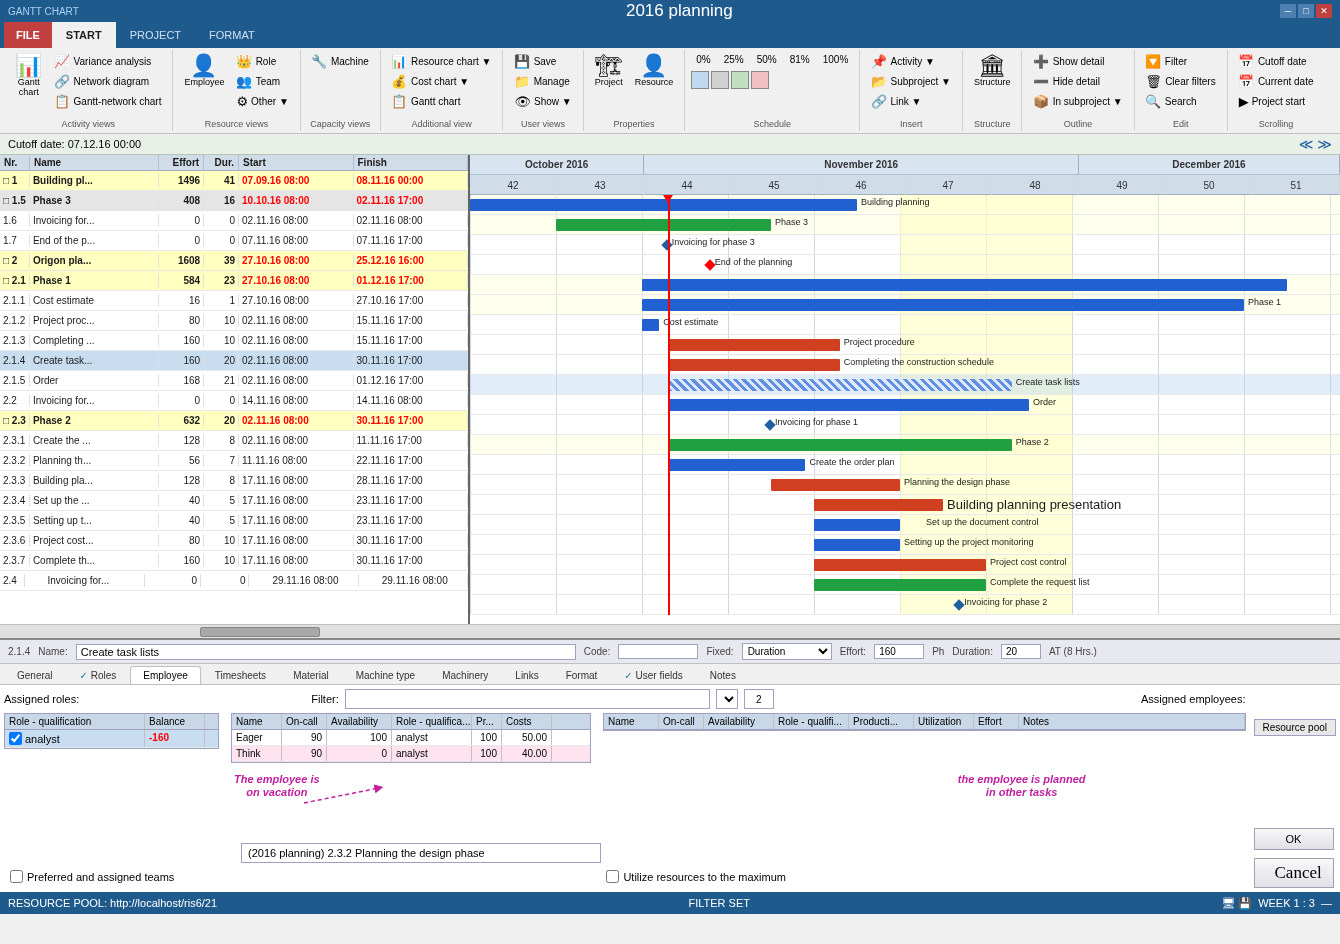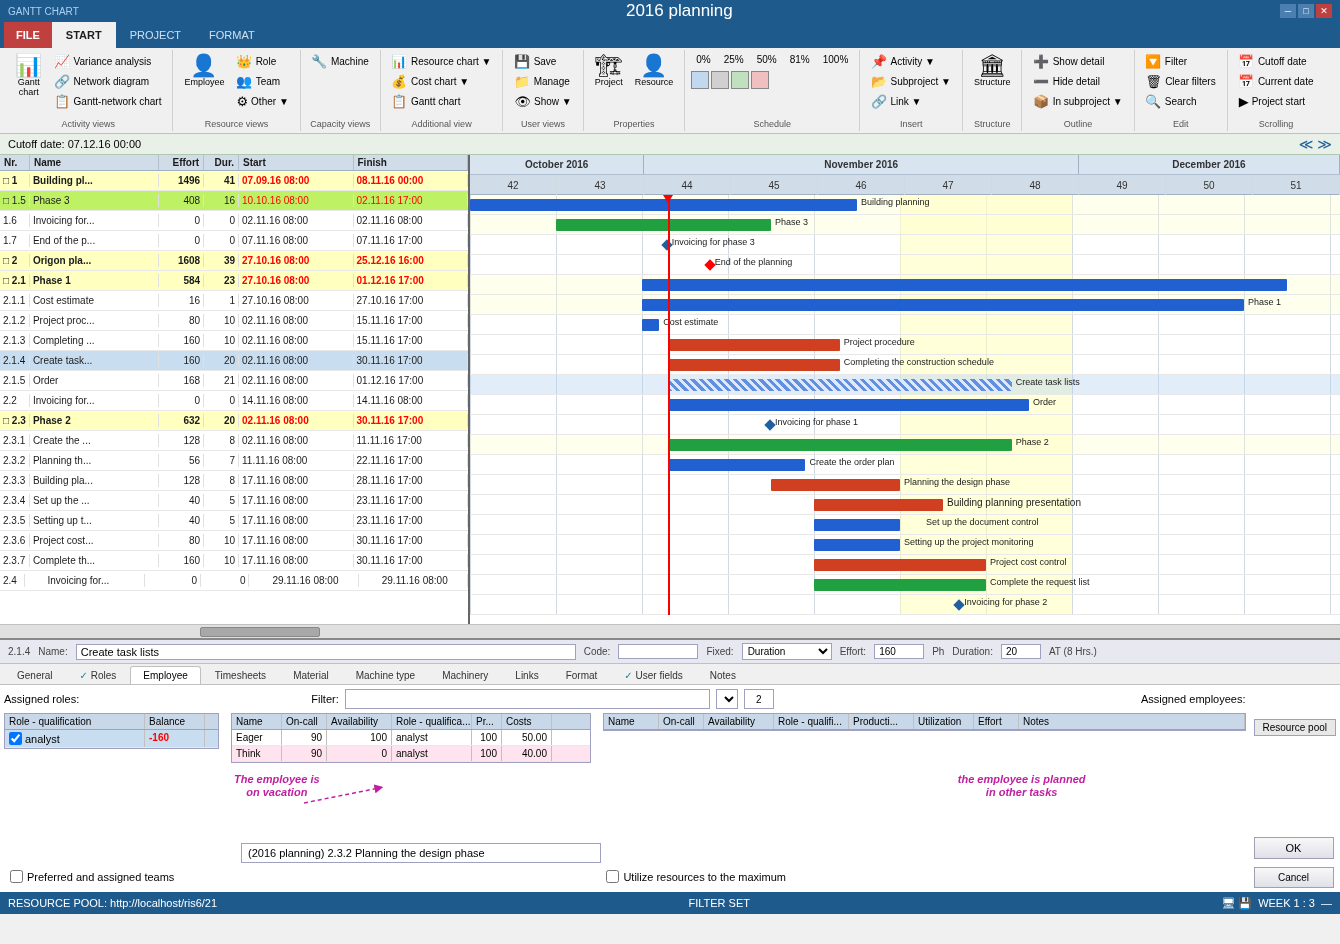--- a/index.html
+++ b/index.html
@@ -77,21 +77,21 @@
     .data-table { border: 1px solid #a0a0c0; background: white; width: 100%; }
     .dt-header { background: #c8d8e8; display: flex; border-bottom: 1px solid #a0a0c0; }
     .dt-cell { padding: 2px 4px; border-right: 1px solid #c0c0c0; font-size: 10px; overflow: hidden; white-space: nowrap; }
     .dt-row { display: flex; border-bottom: 1px solid #e8e8e8; }
     .dt-row.selected { background: #c8ddf0; }
     .dt-row.pink { background: #ffe0f0; }
     .filter-input { border: 1px solid #a0a0c0; background: white; height: 20px; flex: 1; padding: 1px 4px; font-size: 10px; }
     .filter-num { border: 1px solid #a0a0c0; background: white; height: 20px; width: 30px; padding: 1px 4px; font-size: 10px; text-align: center; }
     .res-pool-btn { border: 1px solid #a0a0c0; background: #e8e8e8; padding: 2px 8px; font-size: 10px; cursor: pointer; }
     .ok-btn { border: 1px solid #a0a0b0; background: linear-gradient(to bottom, #f8f8f8, #e0e0e8); padding: 4px 20px; font-size: 11px; cursor: pointer; width: 80px; display: block; margin-bottom: 4px; }
-    .cancel-btn { border: 1px solid #a0a0b0; background: linear-gradient(to bottom, #f8f8f8, #e0e0e8); padding: 4px 20px; font-size: 10px; cursor: pointer; width: 80px; display: block; }
+    .cancel-btn { border: 1px solid #a0a0b0; background: linear-gradient(to bottom, #f8f8f8, #e0e0e8); padding: 4px 20px; font-size: 17px; cursor: pointer; width: 80px; display: block; font-family: Liberation Serif, serif; }
 
     
     .annotation { position: absolute; color: #c020a0; font-size: 11px; font-weight: bold; font-style: italic; text-align: center; pointer-events: none; line-height: 1.2; }
 
     
     .status-bar { background: #1e5a8c; color: white; height: 22px; display: flex; align-items: center; padding: 0 8px; font-size: 10px; justify-content: space-between; }
 
     
     .h-scroll { height: 14px; background: #e0e0e0; border-top: 1px solid #c0c0c0; display: flex; align-items: center; }
     .h-scroll-thumb { height: 10px; width: 120px; background: #a8a8a8; border: 1px solid #888; margin: 2px 200px; border-radius: 2px; }
@@ -391,21 +391,21 @@
 
       <div id="gantt-table-rows">
           <div class="tbl-row" style="background: rgb(255, 255, 192); font-weight: bold;">
     <div class="tbl-cell col-nr">□ 1</div>
     <div class="tbl-cell col-name">Building pl...</div>
     <div class="tbl-cell col-effort" style="text-align:right;">1496</div>
     <div class="tbl-cell col-dur" style="text-align:right;">41</div>
     <div class="tbl-cell col-start" style="color:red">07.09.16 08:00</div>
     <div class="tbl-cell col-finish" style="color:red">08.11.16 00:00</div>
   </div>
-          <div class="tbl-row" style="background: #bef264; font-weight: normal;">
+          <div class="tbl-row" style="background: #e5e5e5; font-weight: bold;">
     <div class="tbl-cell col-nr">□ 1.5</div>
     <div class="tbl-cell col-name">Phase 3</div>
     <div class="tbl-cell col-effort" style="text-align:right;">408</div>
     <div class="tbl-cell col-dur" style="text-align:right;">16</div>
     <div class="tbl-cell col-start" style="color:red">10.10.16 08:00</div>
     <div class="tbl-cell col-finish" style="color:red">02.11.16 17:00</div>
   </div>
           <div class="tbl-row" style="background: white; font-weight: normal; color: rgb(85, 85, 85);">
     <div class="tbl-cell col-nr">1.6</div>
     <div class="tbl-cell col-name">Invoicing for...</div>
@@ -640,21 +640,21 @@
           <div style="position: absolute; left: 563px; top: 202px; font-size: 9px; color: rgb(26, 26, 26); white-space: nowrap;">Order</div>
           <div style="position: absolute; left: 296px; top: 226px; width: 8px; height: 8px; background: rgb(32, 96, 160); transform: rotate(45deg);"></div>
           <div style="position: absolute; left: 305px; top: 222px; font-size: 9px; color: rgb(26, 26, 26); white-space: nowrap;">Invoicing for phase 1</div>
           <div style="position: absolute; left: 197.8px; top: 244px; width: 344px; height: 12px; background: rgb(32, 160, 64); border-radius: 1px;"></div>
           <div style="position: absolute; left: 545.8px; top: 242px; font-size: 9px; color: rgb(26, 26, 26); white-space: nowrap;">Phase 2</div>
           <div style="position: absolute; left: 197.8px; top: 264px; width: 137.6px; height: 12px; background: rgb(32, 96, 208); border-radius: 1px;"></div>
           <div style="position: absolute; left: 339.4px; top: 262px; font-size: 9px; color: rgb(26, 26, 26); white-space: nowrap;">Create the order plan</div>
           <div style="position: absolute; left: 301px; top: 284px; width: 129px; height: 12px; background: rgb(208, 64, 32); border-radius: 1px;"></div>
           <div style="position: absolute; left: 434px; top: 282px; font-size: 9px; color: rgb(26, 26, 26); white-space: nowrap;">Planning the design phase</div>
           <div style="position: absolute; left: 344px; top: 304px; width: 129px; height: 12px; background: rgb(208, 64, 32); border-radius: 1px;"></div>
-          <div style="position: absolute; left: 477px; top: 302px; font-size: 10px; color: rgb(26, 26, 26); white-space: nowrap;">Building planning presentation</div>
+          <div style="position: absolute; left: 477px; top: 302px; font-size: 13px; color: rgb(26, 26, 26); white-space: nowrap;">Building planning presentation</div>
           <div style="position: absolute; left: 344px; top: 324px; width: 86px; height: 12px; background: rgb(32, 96, 208); border-radius: 1px;"></div>
           <div style="position: absolute; left: 434px; top: 322px; font-size: 9px; color: rgb(26, 26, 26); white-space: nowrap; margin-left: 22px;">Set up the document control</div>
           <div style="position: absolute; left: 344px; top: 344px; width: 86px; height: 12px; background: rgb(32, 96, 208); border-radius: 1px;"></div>
           <div style="position: absolute; left: 434px; top: 342px; font-size: 9px; color: rgb(26, 26, 26); white-space: nowrap;">Setting up the project monitoring</div>
           <div style="position: absolute; left: 344px; top: 364px; width: 172px; height: 12px; background: rgb(208, 64, 32); border-radius: 1px;"></div>
           <div style="position: absolute; left: 520px; top: 362px; font-size: 9px; color: rgb(26, 26, 26); white-space: nowrap;">Project cost control</div>
           <div style="position: absolute; left: 344px; top: 384px; width: 172px; height: 12px; background: rgb(32, 160, 64); border-radius: 1px;"></div>
           <div style="position: absolute; left: 520px; top: 382px; font-size: 9px; color: rgb(26, 26, 26); white-space: nowrap;">Complete the request list</div>
           <div style="position: absolute; left: 485.2px; top: 406px; width: 8px; height: 8px; background: rgb(32, 96, 160); transform: rotate(45deg);"></div>
           <div style="position: absolute; left: 494.2px; top: 402px; font-size: 9px; color: rgb(26, 26, 26); white-space: nowrap;">Invoicing for phase 2</div>

